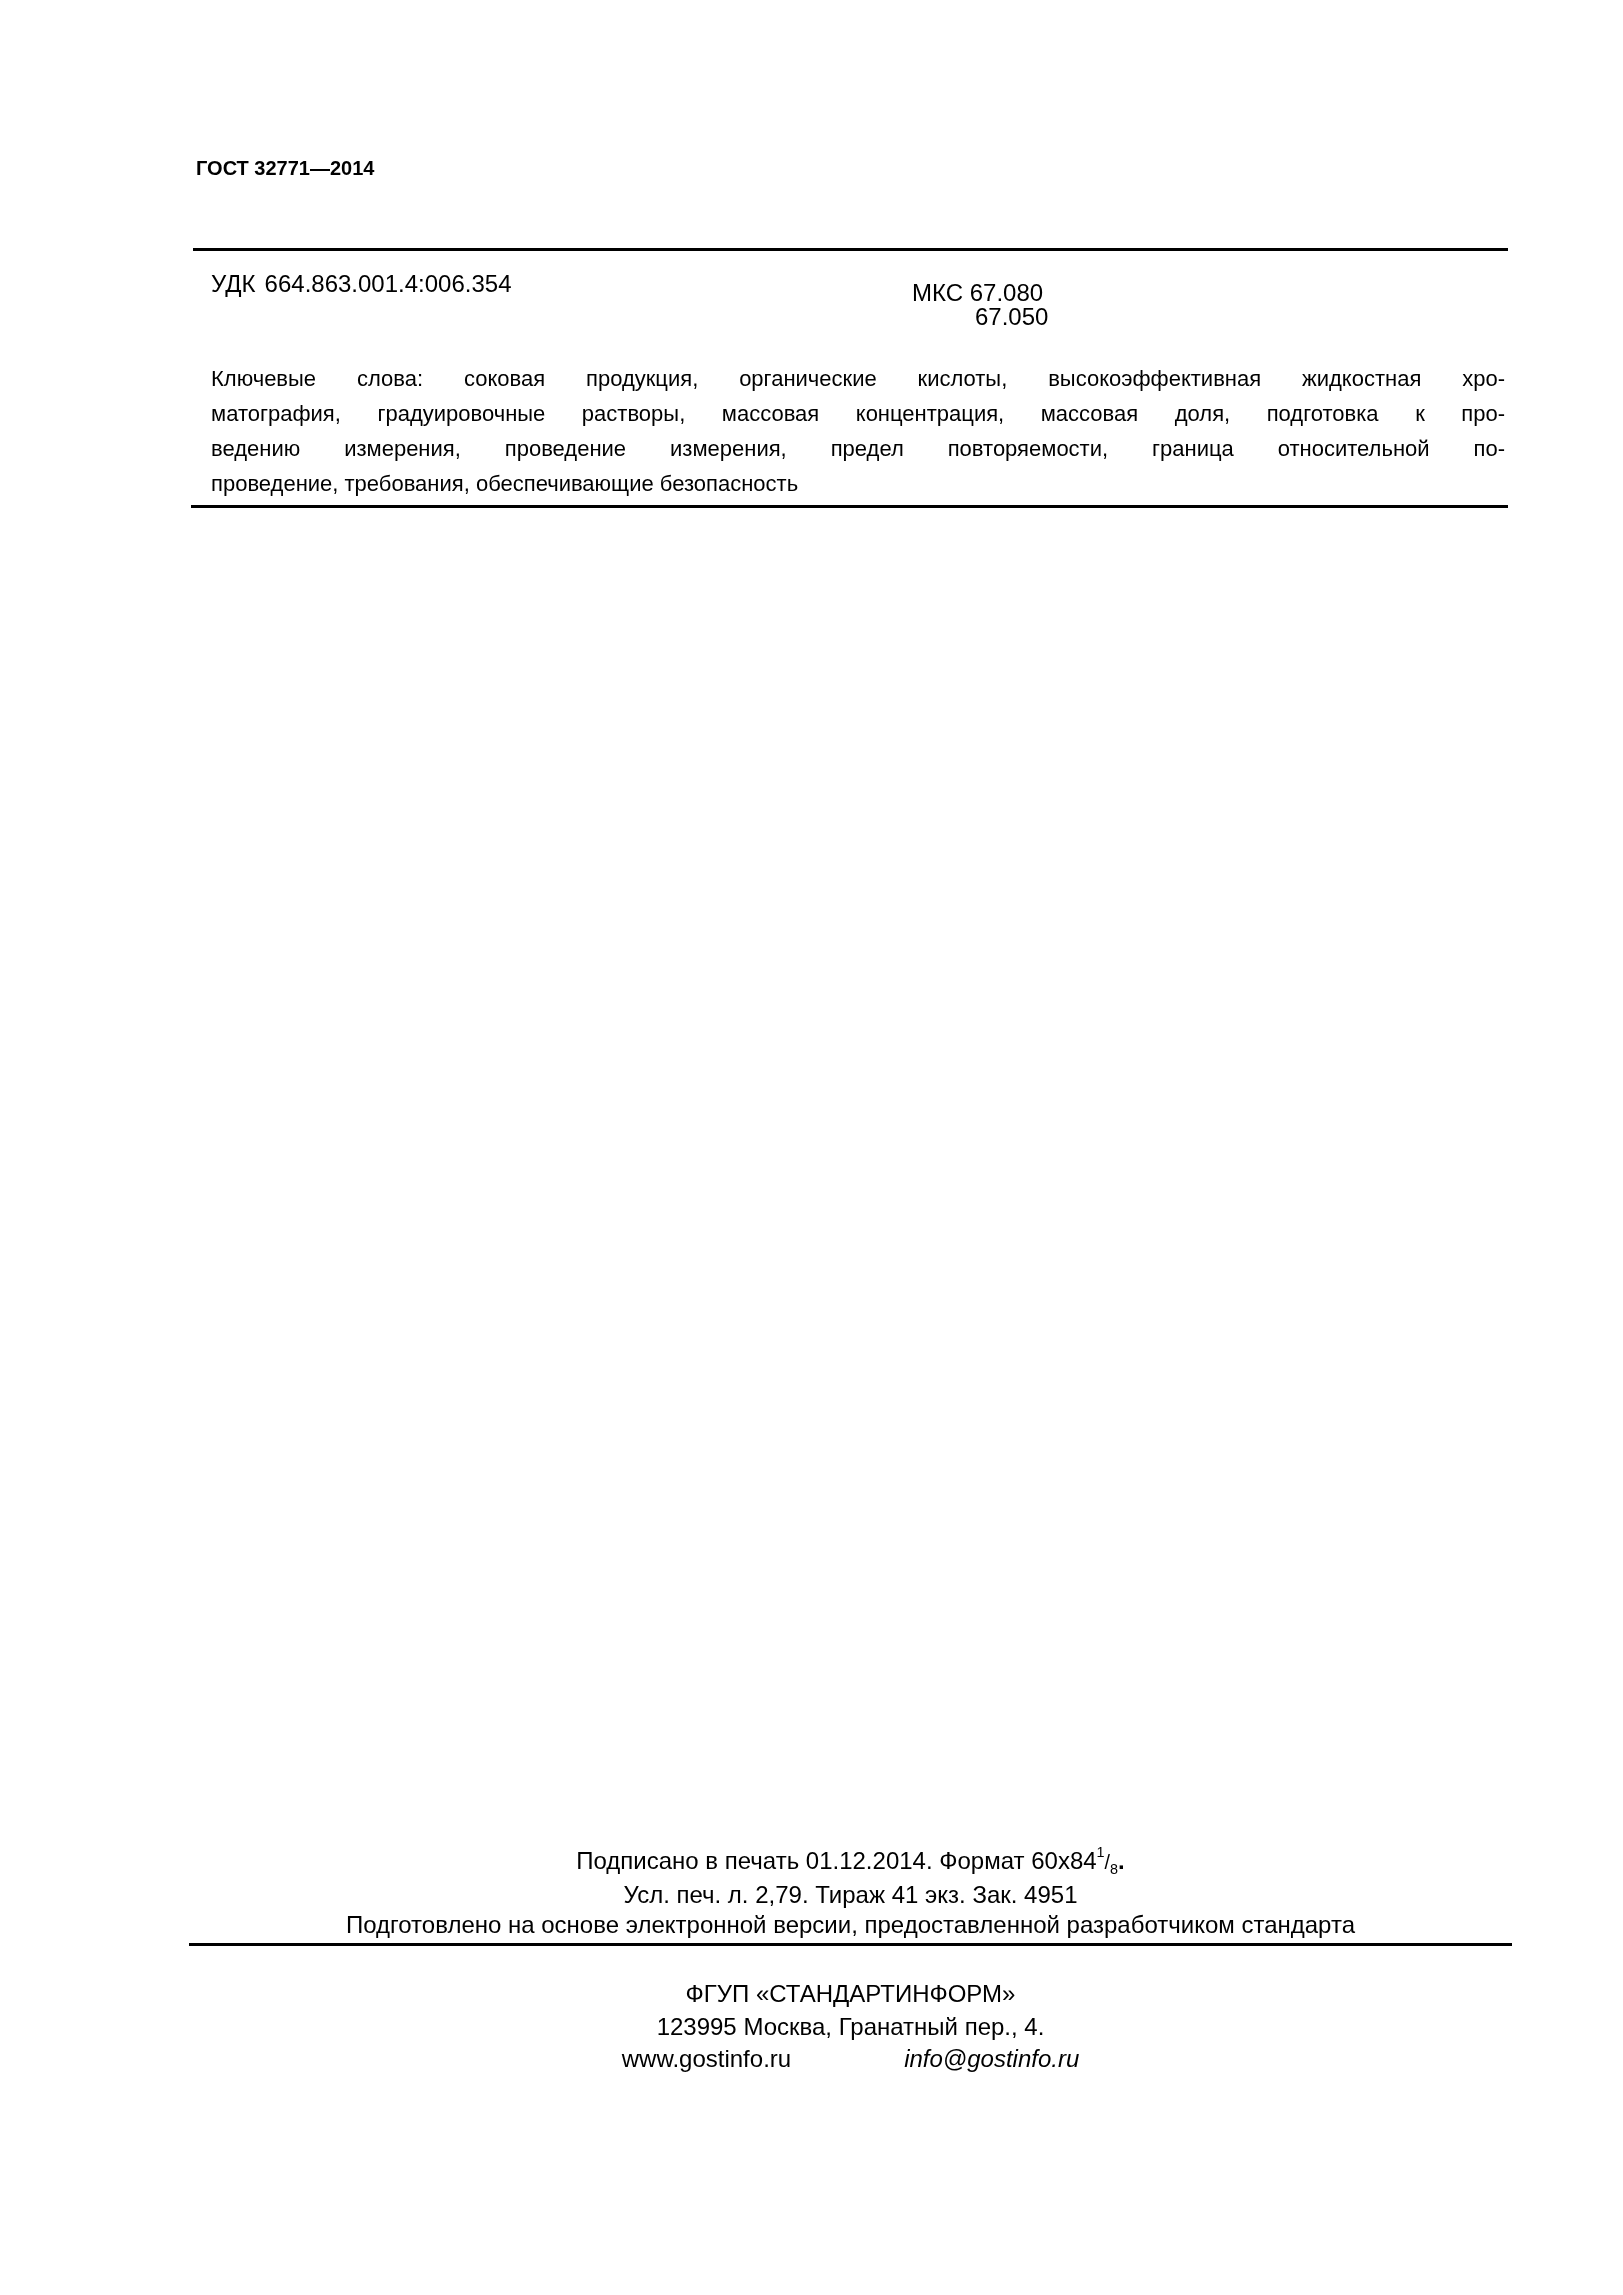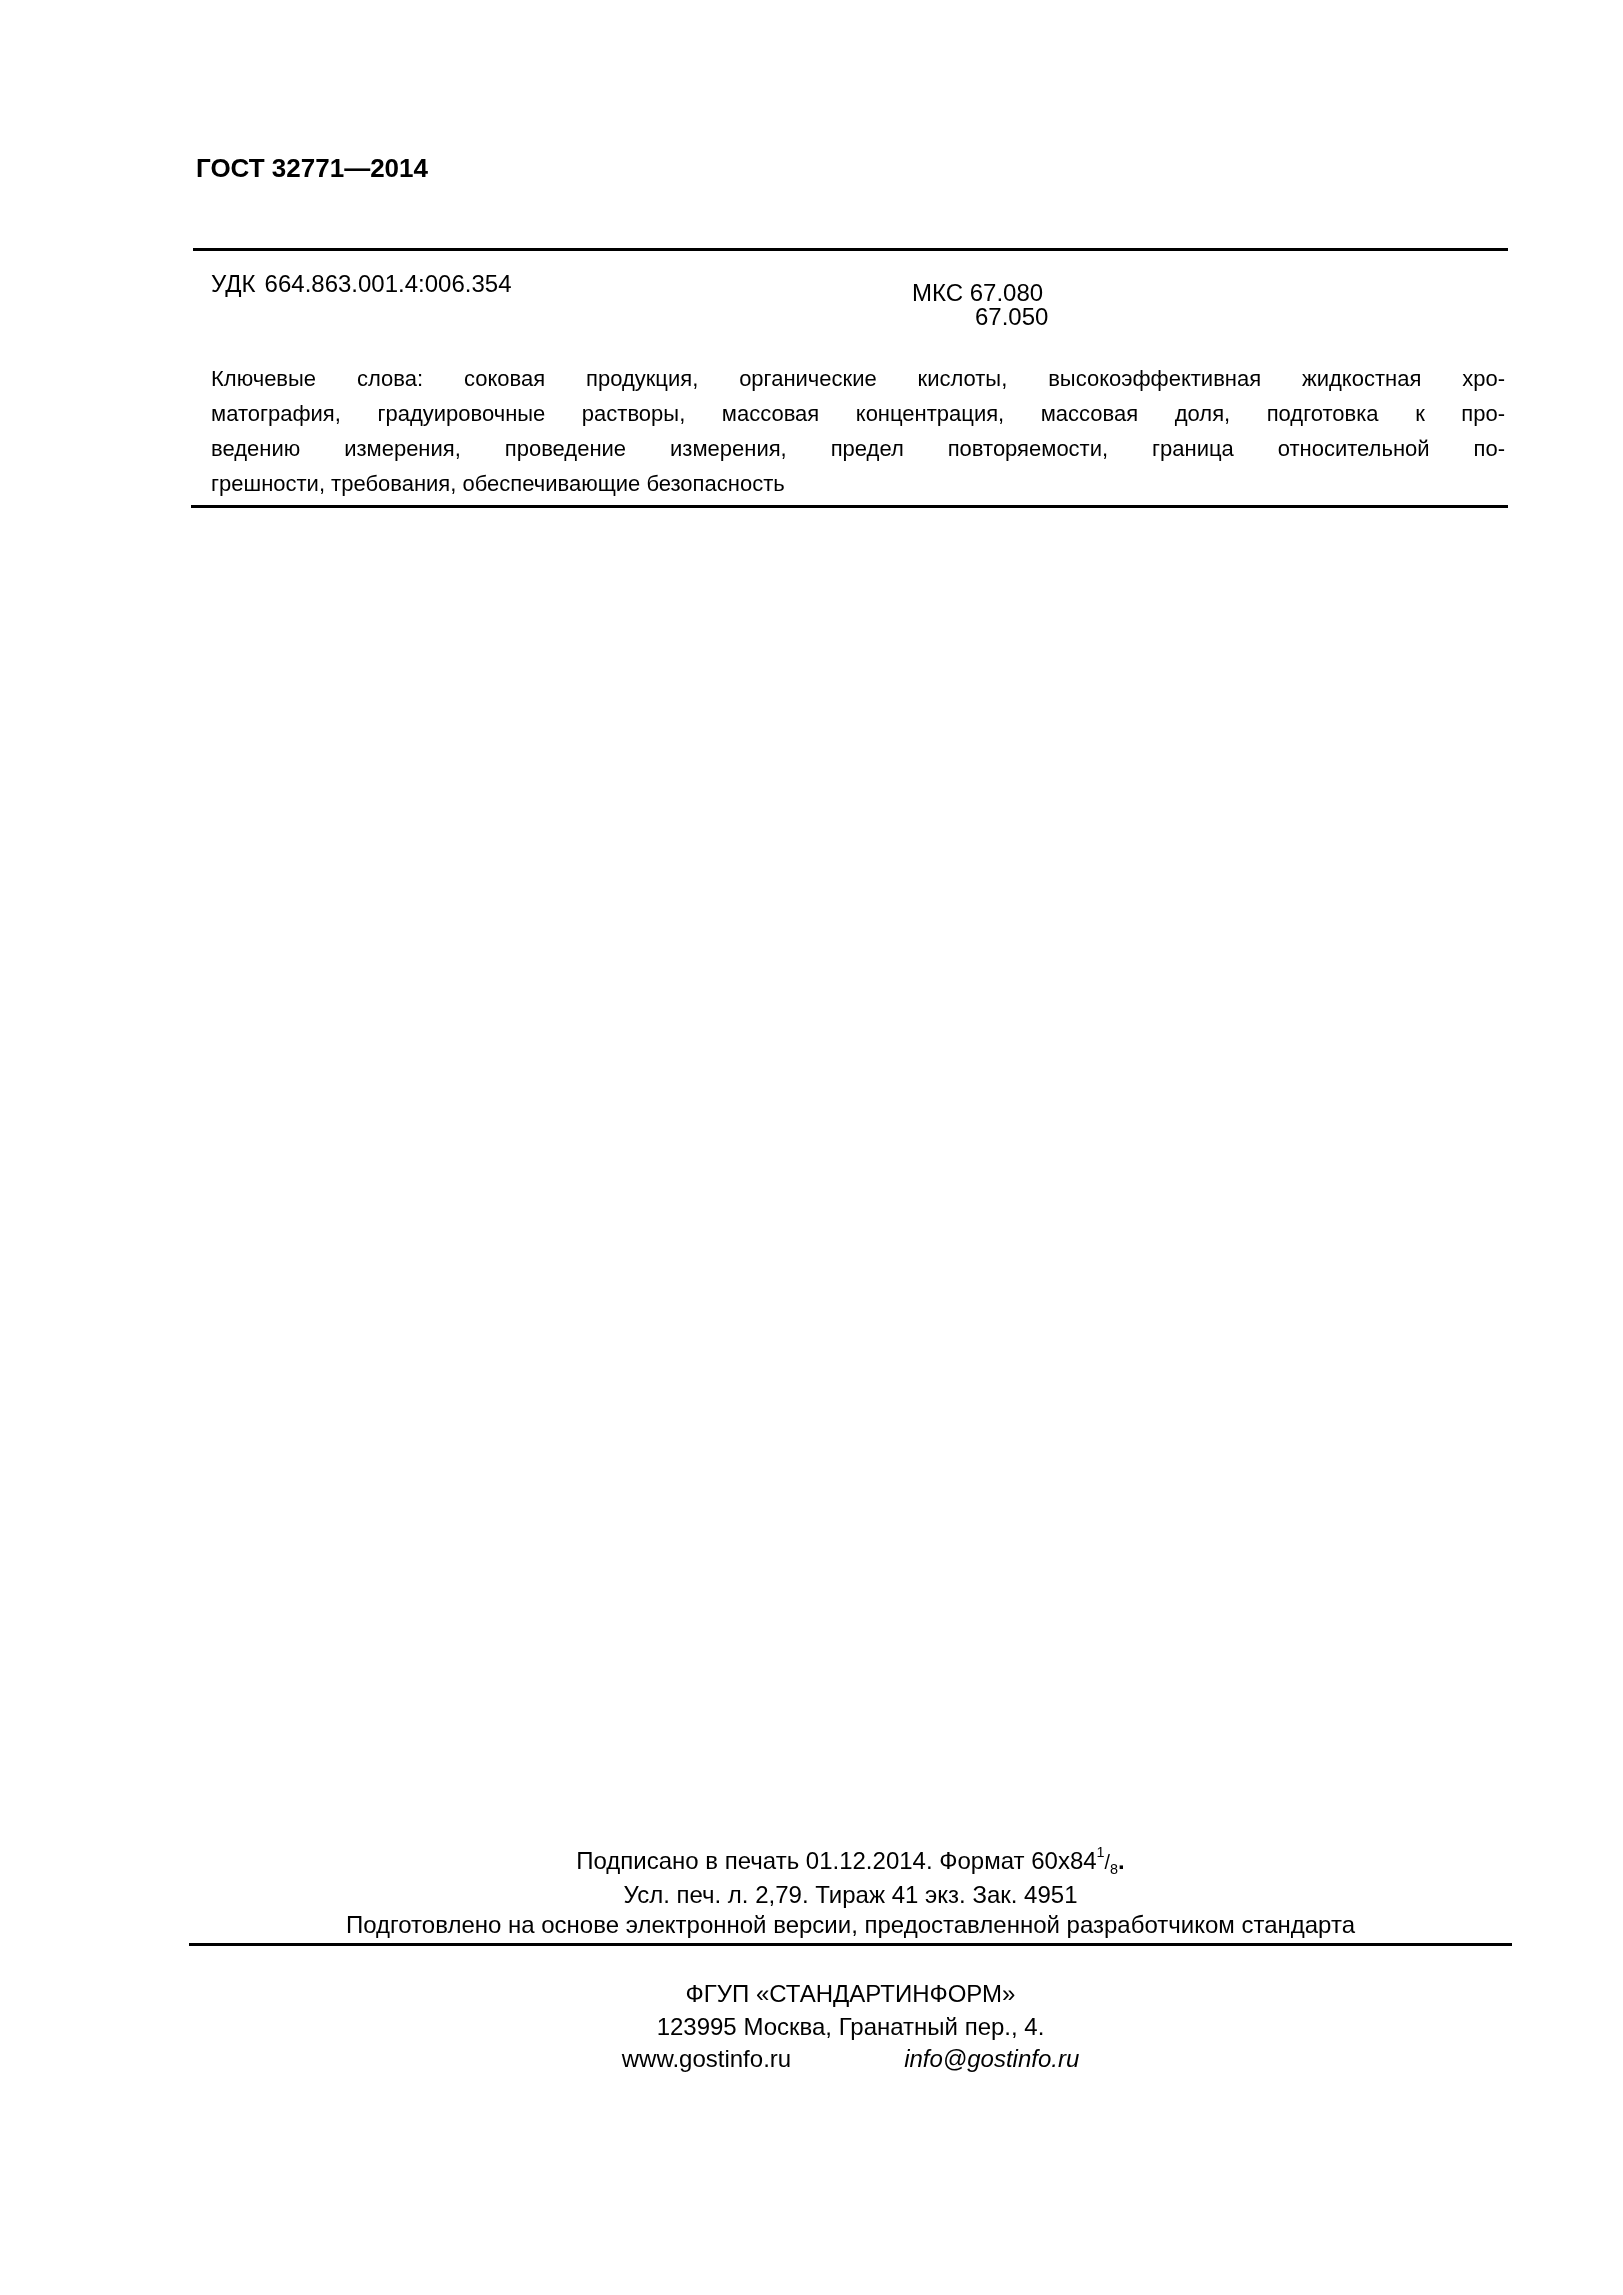--- a/index.html
+++ b/index.html
@@ -13,21 +13,21 @@
       position: relative;
       overflow: hidden;
       font-family: "Liberation Sans", sans-serif;
       color: #000000;
     }
     .abs { position: absolute; white-space: nowrap; }
 
     .doc-header {
       left: 196px;
       top: 152px;
-      font-size: 26px;
+      font-size: 20px;
       font-weight: bold;
       line-height: 33px;
     }
 
     .rule {
       position: absolute;
       background: #000000;
     }
     .rule-top { left: 193px; top: 248px; width: 1315px; height: 3.3px; }
     .rule-mid { left: 191px; top: 505px; width: 1317px; height: 3.3px; }
@@ -108,21 +108,21 @@
 <div class="abs meta-text mks">
   <span>МКС</span>
   <span>67.080</span>
 </div>
 <div class="abs meta-text mks-line2">67.050</div>
 
 <div class="keywords">
   <span class="kw-line">Ключевые слова: соковая продукция, органические кислоты, высокоэффективная жидкостная хро-</span>
   <span class="kw-line">матография, градуировочные растворы, массовая концентрация, массовая доля, подготовка к про-</span>
   <span class="kw-line">ведению измерения, проведение измерения, предел повторяемости, граница относительной по-</span>
-  <span class="kw-line last">грешности, требования, обеспечивающие безопасность</span>
+  <span class="kw-line last">проведение, требования, обеспечивающие безопасность</span>
 </div>
 
 <div class="rule rule-mid"></div>
 
 <div class="footer-center imprint-1">
   <span>Подписано в печать 01.12.2014. Формат 60x84</span><span class="frac-num">1</span><span class="frac-slash">/</span><span class="frac-den">8</span><span class="frac-end">.</span>
 </div>
 
 <div class="footer-center imprint-2">Усл. печ. л. 2,79. Тираж 41 экз. Зак. 4951</div>
 

